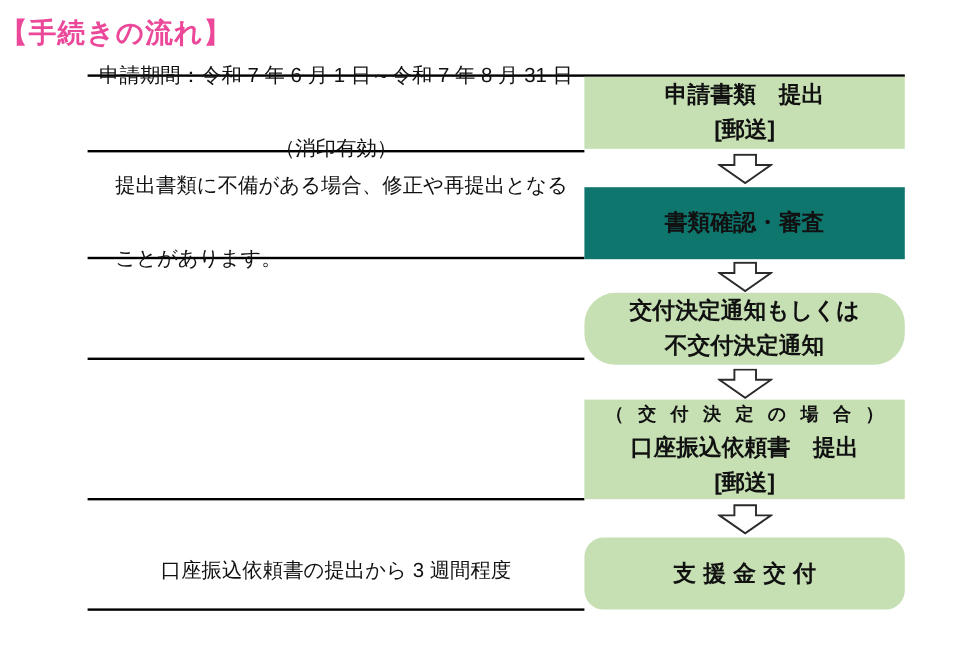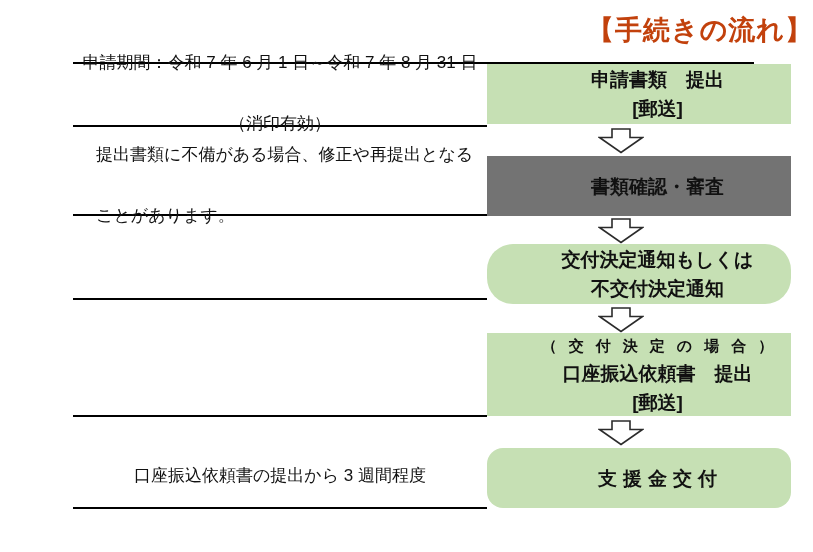--- a/index.html
+++ b/index.html
@@ -6,39 +6,39 @@
   .page{
     position:relative;
     width:813px;height:552px;
     background:#ffffff;
     font-family:"Liberation Sans","DejaVu Sans",sans-serif;
     color:#1a1a1a;
     overflow:hidden;
   }
   .title{
     position:absolute;top:12px;left:0;width:100%;
-    margin:0;text-align:right;
-    font-size:27px;font-weight:bold;letter-spacing:1px;
-    color:#c2410c;
+    margin:0;text-align:left;
+    font-size:23px;font-weight:bold;letter-spacing:1px;
+    color:#ec4899;
   }
   .hline{
     position:absolute;height:2px;background:#000;
   }
   .note{
     position:absolute;left:75px;width:410px;
     display:flex;flex-direction:column;justify-content:center;
     font-size:17px;color:#111;gap:31px;
   }
   .note .nline{line-height:30px;white-space:nowrap;}
   .note.center{text-align:center;}
   .note.left{padding-left:21px;width:389px;}
   .gbox{
     position:absolute;left:487px;width:267px;
     display:flex;flex-direction:column;justify-content:center;align-items:center;
-    font-weight:bold;font-size:19px;color:#111;padding-left:37px;
+    font-weight:bold;font-size:19px;color:#111;
   }
   .gbox .bline{line-height:29px;white-space:nowrap;}
   .gbox .bline.small-spread{font-size:15px;letter-spacing:12px;margin-right:-12px;line-height:26px;}
   .gbox .bline.spread{letter-spacing:6px;margin-right:-6px;}
   .arrow{
     position:absolute;left:598px;width:46px;height:26px;
   }
 </style>
 </head>
 <body>
@@ -63,21 +63,21 @@
     <div class="bline">[郵送]</div>
   </div>
   <svg class="arrow" style="top:128px" viewBox="0 0 46 26">
     <polygon points="14,1 32,1 32,9.5 44.5,9.5 23,24.5 1.5,9.5 14,9.5" fill="#ffffff" stroke="#2b2b2b" stroke-width="1.6"></polygon>
   </svg>
 
   <div class="note left" style="top:155px;height:60px">
     <div class="nline">提出書類に不備がある場合、修正や再提出となる</div>
     <div class="nline">ことがあります。</div>
   </div>
-  <div class="gbox" style="top: 156px; height: 60px; background: #737373;">
+  <div class="gbox" style="top: 156px; height: 60px; background: #0f766e;">
     <div class="bline">書類確認・審査</div>
   </div>
   <svg class="arrow" style="top:218px" viewBox="0 0 46 26">
     <polygon points="14,1 32,1 32,9.5 44.5,9.5 23,24.5 1.5,9.5 14,9.5" fill="#ffffff" stroke="#2b2b2b" stroke-width="1.6"></polygon>
   </svg>
 
   <div class="gbox" style="top: 244px; height: 60px; background: rgb(198, 224, 180); border-radius: 26px;">
     <div class="bline">交付決定通知もしくは</div>
     <div class="bline">不交付決定通知</div>
   </div>

